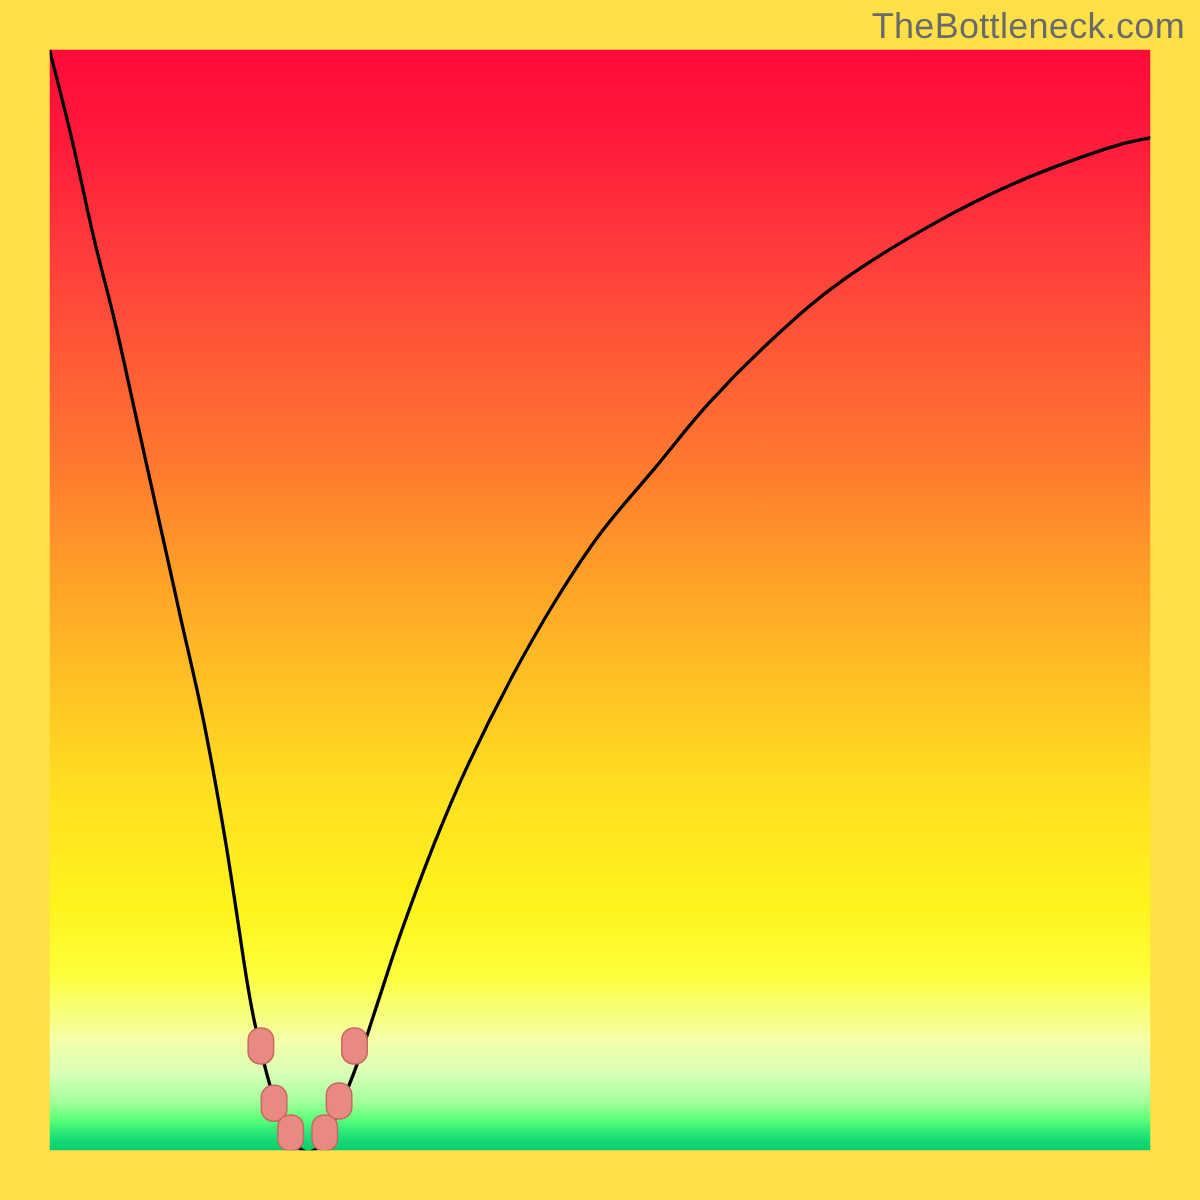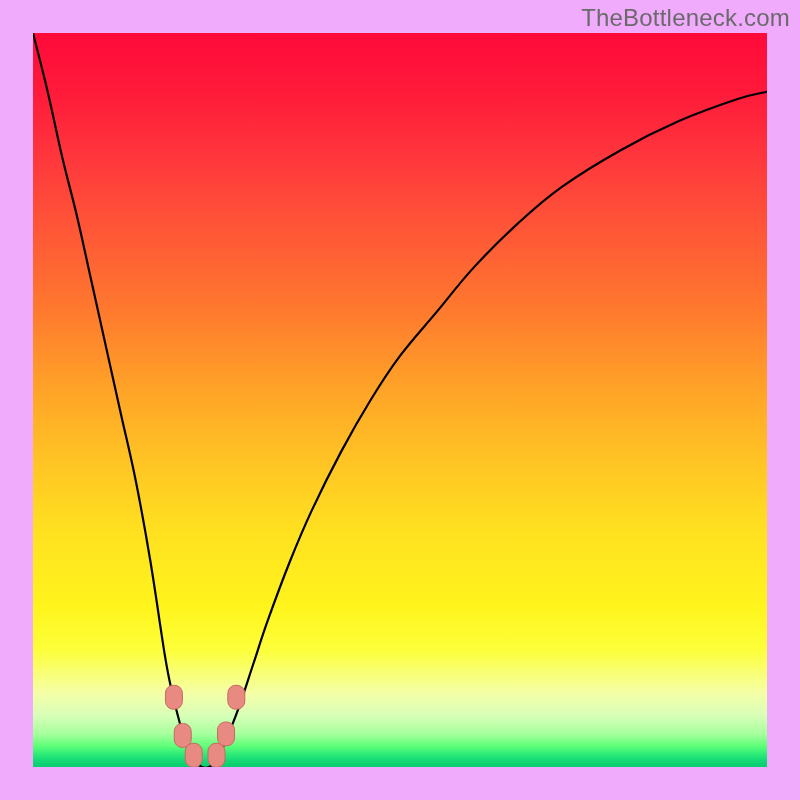--- a/index.html
+++ b/index.html
@@ -10,21 +10,21 @@
     background: #000;
     overflow: hidden;
     font-family: Arial, Helvetica, sans-serif;
   }
   .frame {
     position: absolute;
     left: 0;
     top: 0;
     width: 800px;
     height: 800px;
-    background: #f0abfc;
+    background: #fde047;
   }
   .plot {
     position: absolute;
     left: 33px;
     top: 33px;
     width: 734px;
     height: 734px;
     overflow: hidden;
   }
   .gradient {

